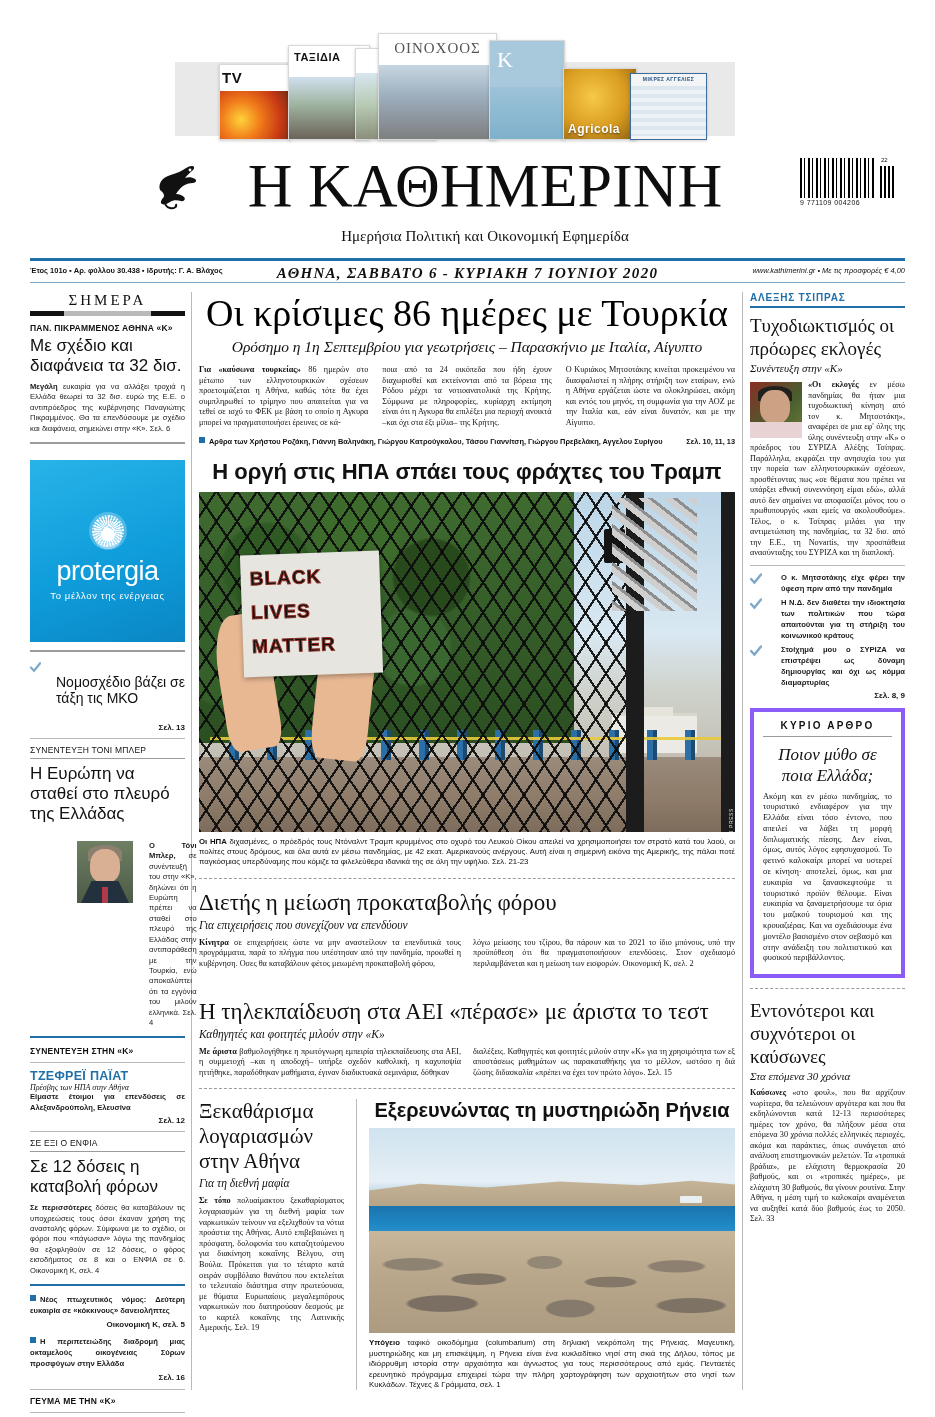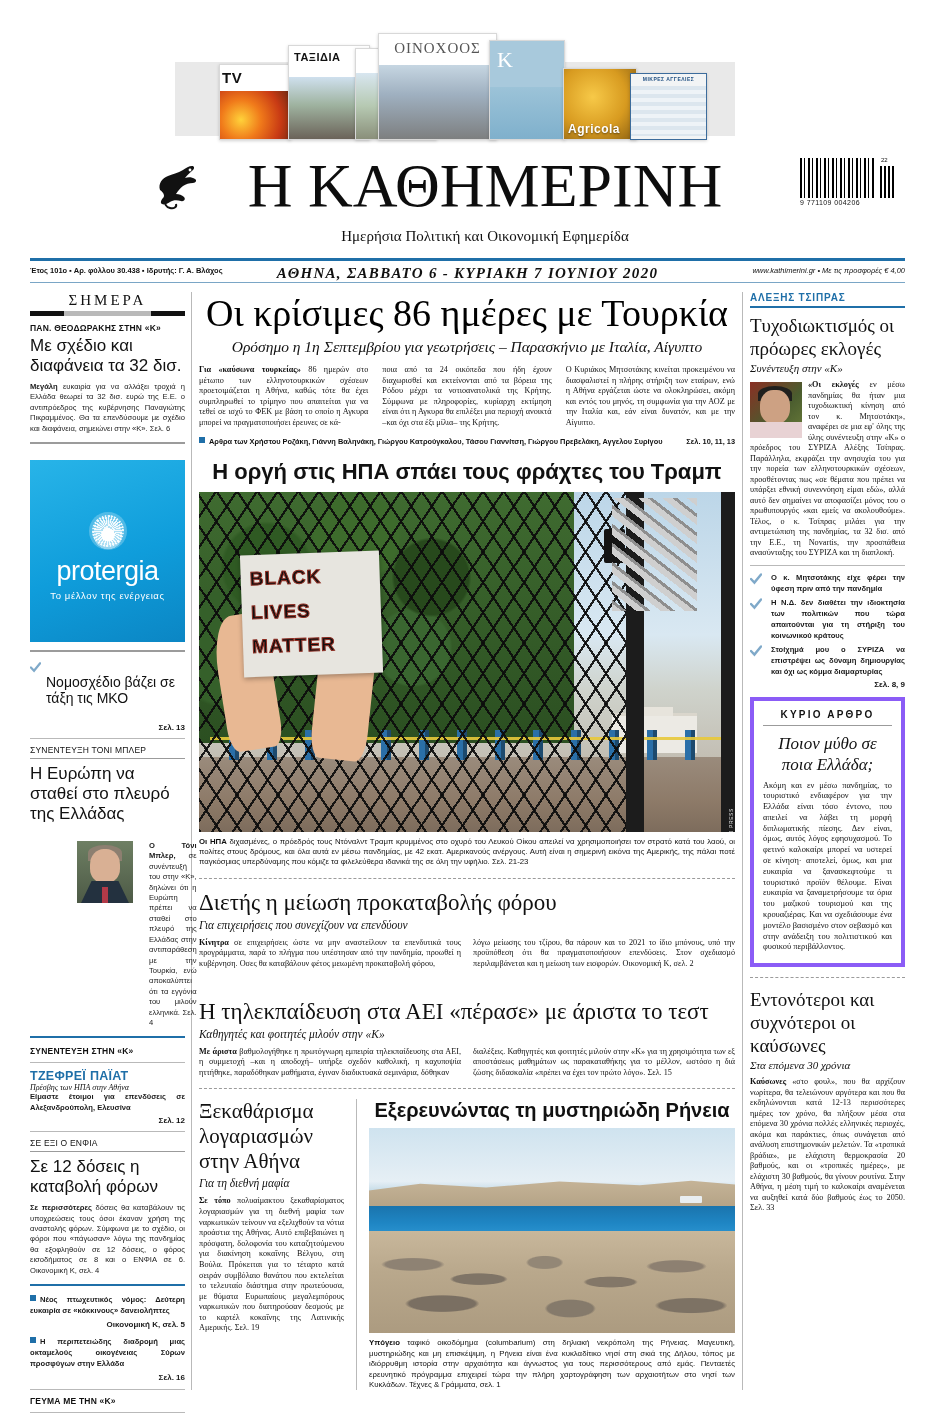--- a/index.html
+++ b/index.html
@@ -87,21 +87,21 @@
     background:linear-gradient(160deg,#28b4e8 0%,#0f9ddb 55%,#0b86c4 100%);
     position:relative;}
   .protergia .pfan{position:absolute;left:50%;top:52px;margin-left:-19px;width:38px;height:38px;border-radius:50%;
     background:radial-gradient(circle at 50% 60%,#ffffff 0 22%,rgba(255,255,255,.55) 23% 48%,rgba(255,255,255,.25) 49% 100%);}
   .protergia .pfan:after{content:"";position:absolute;left:3px;top:3px;right:3px;bottom:3px;border-radius:50%;
     background:repeating-conic-gradient(rgba(255,255,255,.9) 0 6deg, rgba(255,255,255,.25) 6deg 12deg);}
   .protergia .pname{position:absolute;left:0;right:0;top:96px;text-align:center;color:#fff;
     font-size:27px;letter-spacing:-.5px;}
   .protergia .pslog{position:absolute;left:0;right:0;top:130px;text-align:center;color:#fff;
     font-size:9.5px;letter-spacing:.6px;}
-  .checkitem{display:flex;gap:5px;align-items:flex-start;}
+  .checkitem{display:flex;gap:15px;align-items:flex-start;}
   .chk{flex:0 0 auto;width:11px;height:11px;margin-top:2px;}
   .hl-chk{font-size:14px;line-height:16px;font-weight:normal;}
   .selref{text-align:right;font-size:8px;font-weight:bold;margin-top:3px;}
   .kick-ul{font-size:8.5px;letter-spacing:.2px;color:#111;border-bottom:1px solid #9b9b9b;padding-bottom:3px;margin-bottom:5px;}
   .blair{display:flex;gap:16px;margin-top:17px;padding-left:47px;}
   .blair-img{flex:0 0 auto;width:56px;height:62px;position:relative;overflow:hidden;
     background:linear-gradient(180deg,#6e7f63 0%,#4d5a46 100%);}
   .blair-img .face{position:absolute;left:13px;top:8px;width:30px;height:34px;border-radius:46% 46% 42% 42%;
     background:#d9b094;}
   .blair-img .hair{position:absolute;left:11px;top:4px;width:34px;height:16px;border-radius:50% 50% 0 0;background:#8d7f70;}
@@ -291,21 +291,21 @@
 
 <div class="colsep" id="sep-left"></div>
 <div class="colsep" id="sep-right"></div>
 
 <div class="sidebar-l">
 
   <div class="simera serif">ΣΗΜΕΡΑ</div>
   <div class="simera-bar"></div>
 
   <div>
-    <div class="kicker">ΠΑΝ. ΘΕΟΔΩΡΑΚΗΣ ΣΤΗΝ «Κ»</div>
+    <div class="kicker">ΠΑΝ. ΠΙΚΡΑΜΜΕΝΟΣ ΑΘΗΝΑ «Κ»</div>
     <h2 class="hl-sans">Με σχέδιο και διαφάνεια τα 32 δισ.</h2>
     <div class="body-s"><b>Μεγάλη</b><span> ευκαιρία για να αλλάξει τροχιά η Ελλάδα θεωρεί τα 32 δισ. ευρώ της Ε.Ε. ο αντιπρόεδρος της κυβέρνησης Παναγιώτης Πικραμμένος. Θα τα επενδύσουμε με σχέδιο και διαφάνεια, σημειώνει στην «Κ». Σελ. 6</span></div>
   </div>
 
   <div class="hr-g"></div>
 
   <div class="protergia">
     <div class="pfan"></div>
     <div class="pname">protergia</div>
     <div class="pslog">Το μέλλον της ενέργειας</div>

